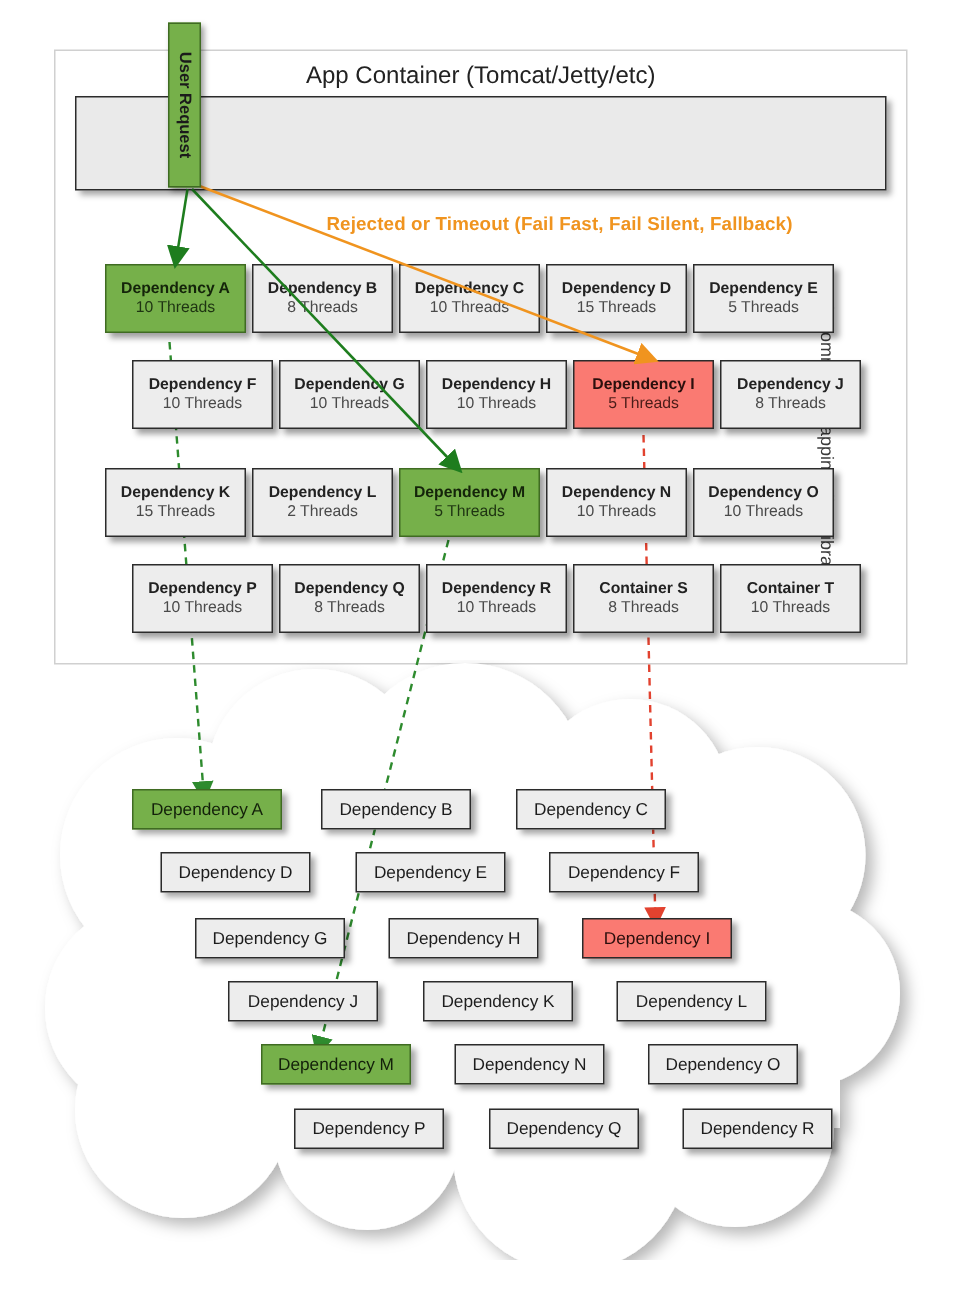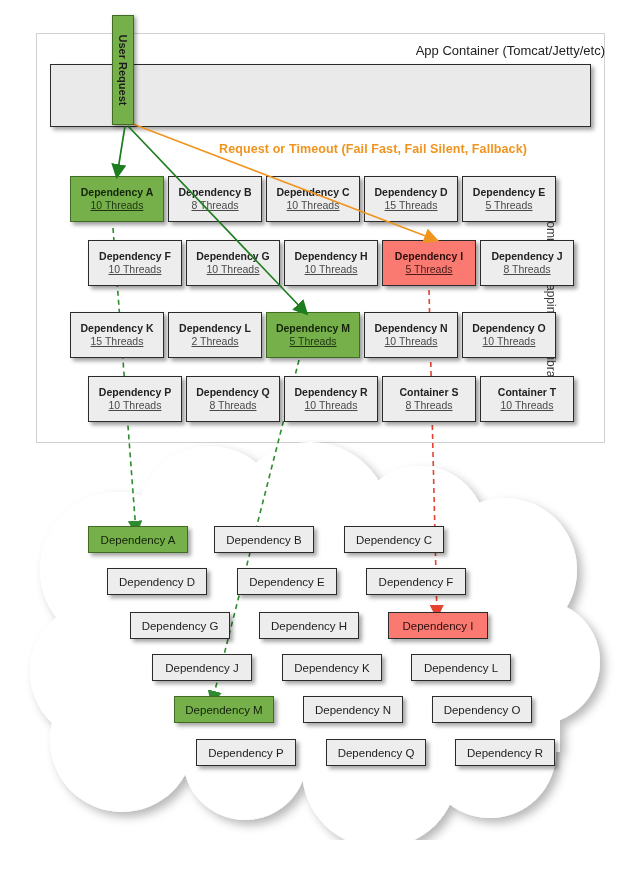--- a/index.html
+++ b/index.html
@@ -10,21 +10,21 @@
   }
   #stage{position:absolute;left:0;top:0;width:640px;height:869px;}
 
   
   #app-panel{
     position:absolute;left:36px;top:33px;width:569px;height:410px;
     background:#ffffff;border:1px solid #d0d0d0;box-sizing:border-box;
   }
   #app-title{
     position:absolute;left:36px;top:43px;width:569px;
-    text-align:right;font-size:13px;color:#222;line-height:16px;
+    text-align:center;font-size:16px;color:#222;line-height:16px;
   }
   #app-bar{
     position:absolute;left:50px;top:64px;width:541px;height:63px;
     background:#eaeaea;border:1.5px solid #2b2b2b;box-sizing:border-box;
     box-shadow:3px 3px 4px rgba(0,0,0,.35);
   }
 
   
   #user-request{
     position:absolute;left:112px;top:15px;width:22px;height:110px;
@@ -54,21 +54,21 @@
 
   
   .dep-box{
     position:absolute;width:94px;height:46px;box-sizing:border-box;
     background:#ededed;border:1.5px solid #2b2b2b;
     box-shadow:3px 3px 4px rgba(0,0,0,.38);
     display:flex;flex-direction:column;align-items:center;justify-content:center;
     z-index:12;
   }
   .dep-box .n{font-size:10.5px;font-weight:bold;color:#222;line-height:13px;}
-  .dep-box .t{font-size:10.5px;color:#4a4a4a;line-height:13px;text-decoration:underline;}
+  .dep-box .t{font-size:10.5px;color:#4a4a4a;line-height:13px;}
   .dep-box.green{background:#76b04a;border-color:#3f6b22;}
   .dep-box.green .n{color:#14240a;}
   .dep-box.green .t{color:#1e3412;}
   .dep-box.red{background:#fa7a72;border-color:#2b2b2b;}
   .dep-box.red .n{color:#2b0f0d;}
   .dep-box.red .t{color:#4a1c18;}
 
   
   #cloud{position:absolute;left:0;top:440px;width:640px;height:400px;z-index:4;}
 
@@ -113,21 +113,21 @@
       <rect x="70" y="92" width="490" height="220" fill="#fff"></rect>
     </g>
   </svg>
 
   <div id="app-panel"></div>
   <div id="app-title">App Container (Tomcat/Jetty/etc)</div>
   <div id="app-bar"></div>
 
   <div id="side-label">HystrixCommand wrapping client libraries</div>
 
-  <div id="rejected-label">Request or Timeout (Fail Fast, Fail Silent, Fallback)</div>
+  <div id="rejected-label">Rejected or Timeout (Fail Fast, Fail Silent, Fallback)</div>
 
   <div id="user-request">
     <span>User Request</span>
   </div>
 
   <div id="grid-host">
       <div class="dep-box green" style="left: 70px; top: 176px;">
         <div class="n">Dependency A</div>
         <div class="t">10 Threads</div>
       </div>

